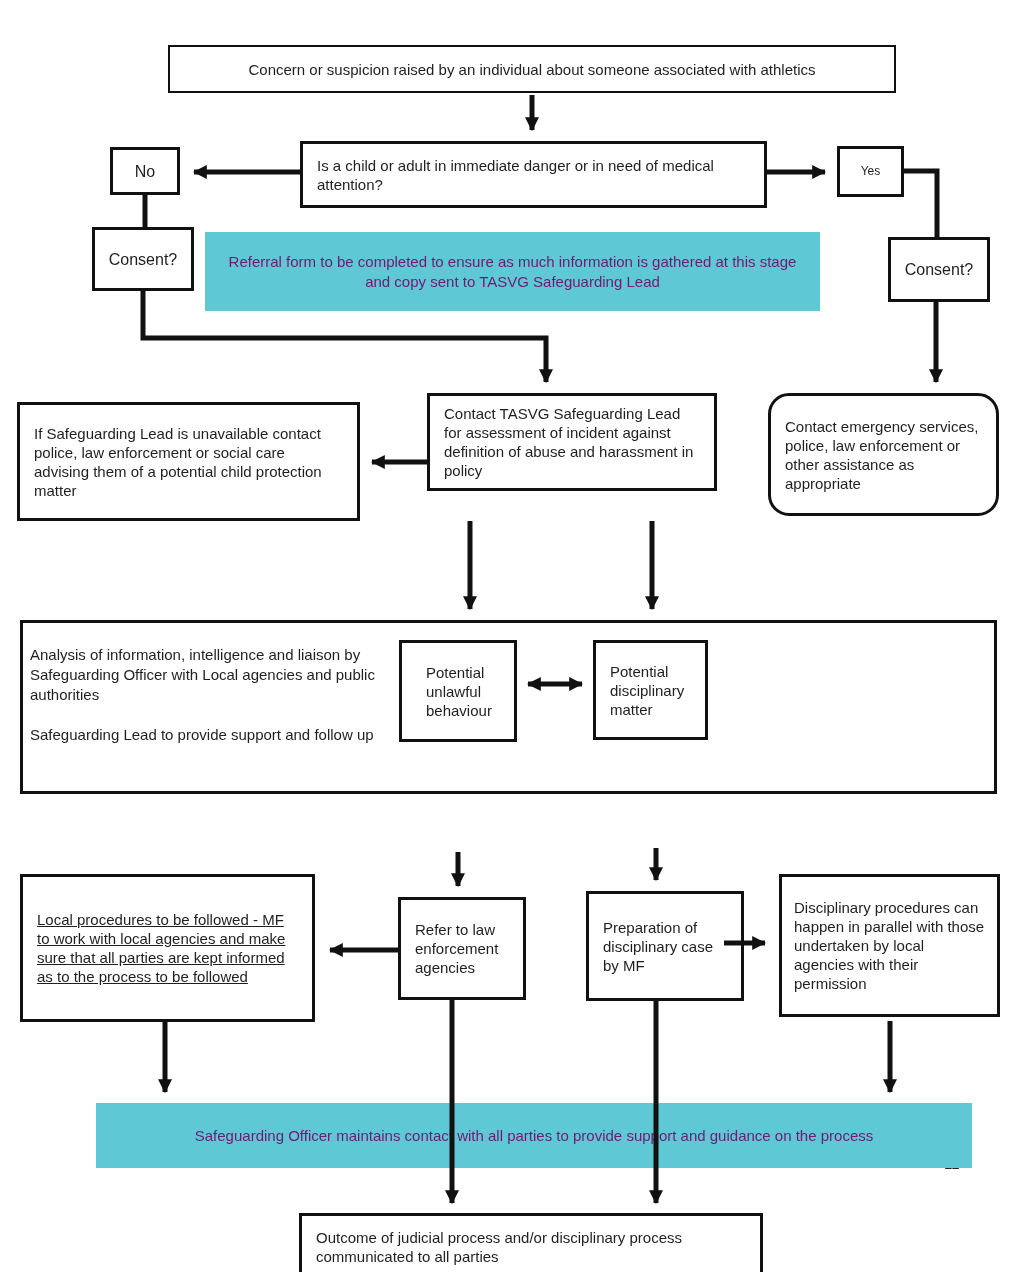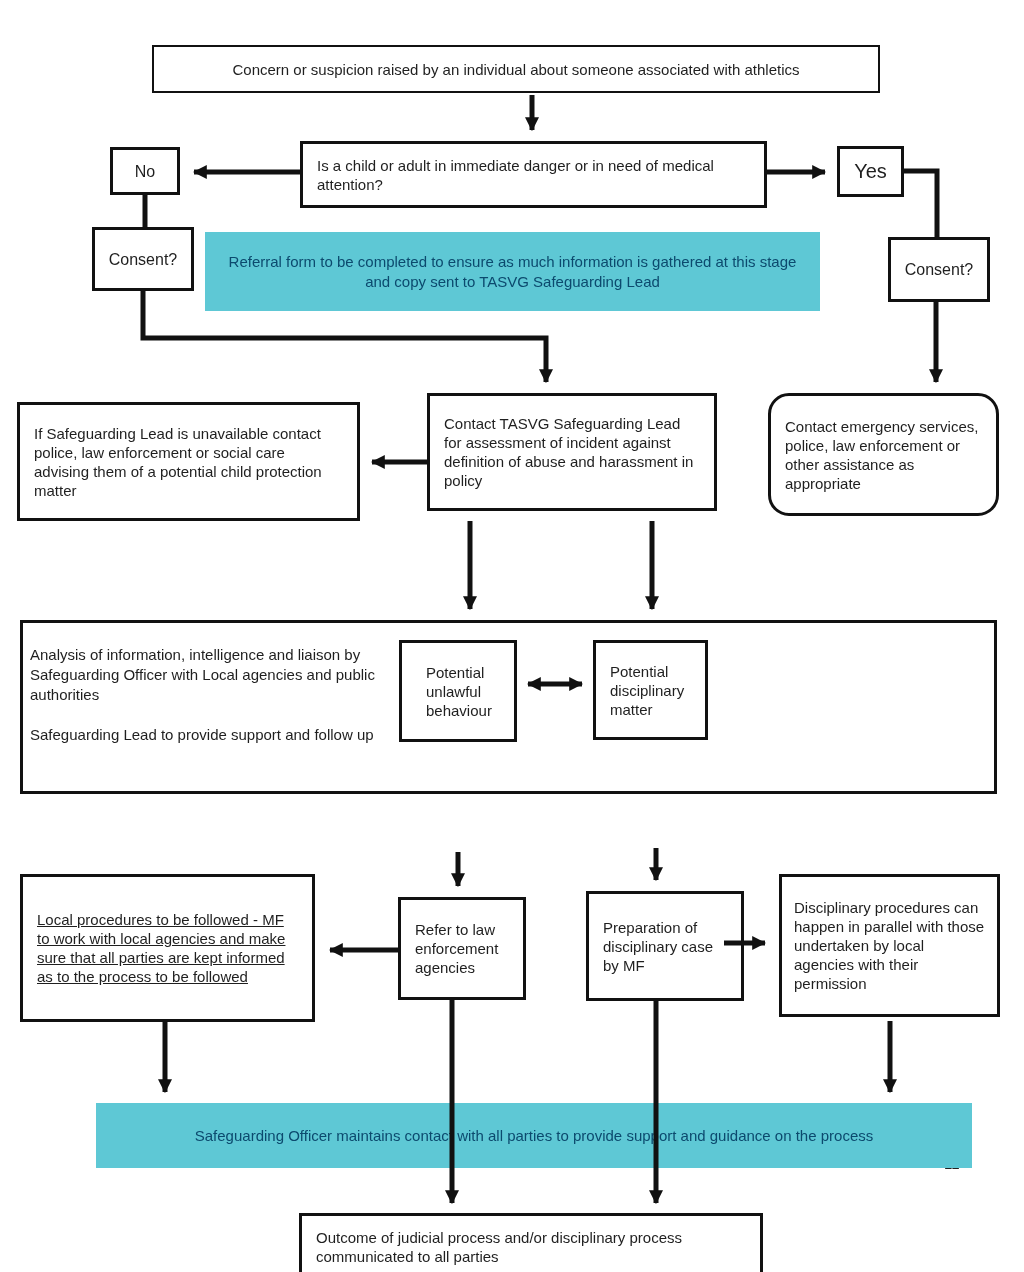--- a/index.html
+++ b/index.html
@@ -12,54 +12,54 @@
   .box{
     position:absolute;background:#ffffff;border:3px solid #111;
     box-sizing:border-box;display:flex;align-items:center;
     font-size:15px;line-height:19px;z-index:2;
   }
   .box.center{justify-content:center;text-align:center;}
   .box.left{justify-content:flex-start;text-align:left;padding:8px 14px;}
   .teal{
     position:absolute;background:#5ec8d5;border:none;box-sizing:border-box;
     display:flex;align-items:center;justify-content:center;text-align:center;
-    font-size:15px;line-height:20px;color:#0c4a6e;z-index:2;
+    font-size:15px;line-height:20px;color:#701a75;z-index:2;
   }
   .thinborder{border-width:2px;}
   #connectors{position:absolute;left:0;top:0;z-index:3;pointer-events:none;}
   #analysis-text{
     position:absolute;left:30px;top:645px;width:345px;z-index:2;
     font-size:15px;line-height:20px;text-align:left;
   }
   #analysis-text .para{margin:0 0 20px 0;}
   #page-number{
     position:absolute;left:944px;top:1155px;z-index:1;
     font-size:15px;color:#222;
   }
 </style>
 </head>
 <body>
 
 <div id="page">
 
-  <div class="box center thinborder" style="left:152px;top:45px;width:728px;height:48px;">Concern or suspicion raised by an individual about someone associated with athletics</div>
+  <div class="box center thinborder" style="left:168px;top:45px;width:728px;height:48px;">Concern or suspicion raised by an individual about someone associated with athletics</div>
 
   <div class="box left" style="left:300px;top:141px;width:467px;height:67px;">Is a child or adult in immediate danger or in need of medical attention?</div>
 
   <div class="box center" style="left:110px;top:147px;width:70px;height:48px;font-size:16px;">No</div>
 
-  <div class="box center" style="left:837px;top:146px;width:67px;height:51px;font-size:20px;">Yes</div>
+  <div class="box center" style="left:837px;top:146px;width:67px;height:51px;font-size:12px;">Yes</div>
 
   <div class="box center" style="left:92px;top:227px;width:102px;height:64px;font-size:16px;">Consent?</div>
 
   <div class="teal" style="left:205px;top:232px;width:615px;height:79px;padding:0 18px;">Referral form to be completed to ensure as much information is gathered at this stage and copy sent to TASVG Safeguarding Lead</div>
 
   <div class="box center" style="left:888px;top:237px;width:102px;height:65px;font-size:16px;">Consent?</div>
 
-  <div class="box left" style="left:427px;top:393px;width:290px;height:118px;">Contact TASVG Safeguarding Lead for assessment of incident against definition of abuse and harassment in policy</div>
+  <div class="box left" style="left:427px;top:393px;width:290px;height:98px;">Contact TASVG Safeguarding Lead for assessment of incident against definition of abuse and harassment in policy</div>
 
   <div class="box left" style="left:17px;top:402px;width:343px;height:119px;">If Safeguarding Lead is unavailable contact police, law enforcement or social care advising them of a potential child protection matter</div>
 
   <div class="box left" style="left:768px;top:393px;width:231px;height:123px;border-radius:21px;">Contact emergency services, police, law enforcement or other assistance as appropriate</div>
 
   <div class="box" style="left:20px;top:620px;width:977px;height:174px;"></div>
 
   <div id="analysis-text">
     <div class="para">Analysis of information, intelligence and liaison by Safeguarding Officer with Local agencies and public authorities</div>
     <div class="para">Safeguarding Lead to provide support and follow up</div>

